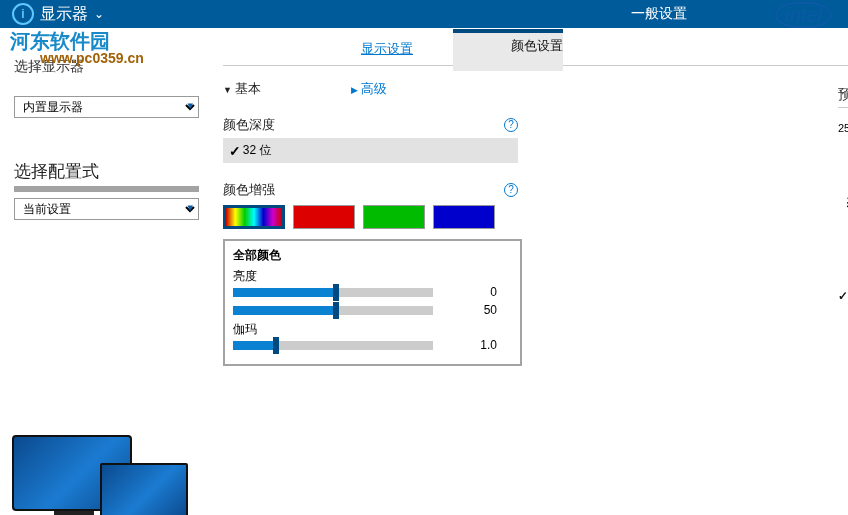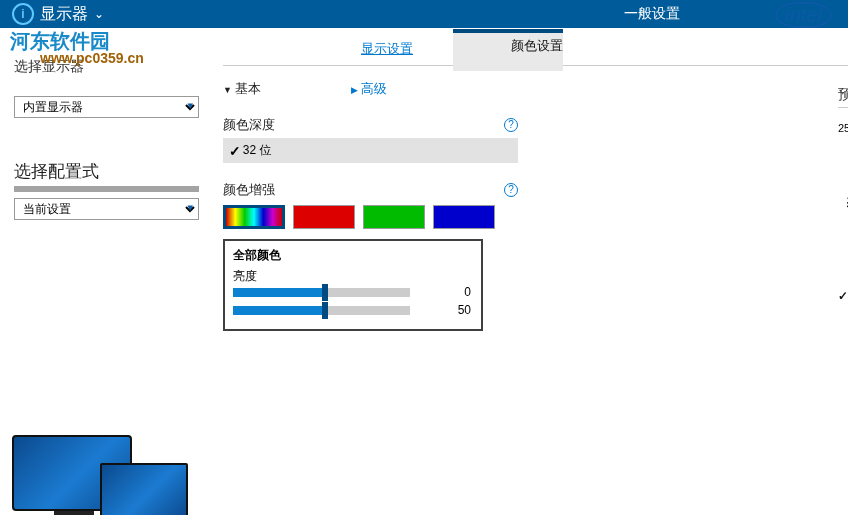--- a/index.html
+++ b/index.html
@@ -3,21 +3,21 @@
 <meta charset="utf-8">
 <style>
 * { box-sizing: border-box; margin: 0; padding: 0; font-family: "Microsoft YaHei", Arial, sans-serif; }
 body { width: 848px; height: 515px; background: #fff; overflow: hidden; position: relative; }
 
 .topbar { background: #005b9a; height: 28px; display: flex; align-items: center; color: #fff; padding: 0 12px; position: relative; }
 .topbar .brand-icon { width: 22px; height: 22px; border: 2px solid #5ec8ff; border-radius: 50%; display:flex; align-items:center; justify-content:center; margin-right: 6px; }
 .topbar .brand-icon span { color:#5ec8ff; font-size:12px; font-weight:bold; }
 .topbar .title { font-size: 16px; margin-right: 4px; }
 .topbar .chevron { font-size: 12px; margin-left: 2px; }
-.topbar .general { position: absolute; right: 168px; font-size: 14px; }
+.topbar .general { position: absolute; right: 161px; font-size: 14px; }
 .intel-logo { position: absolute; top: 4px; right: 16px; font-style: italic; font-family: Arial; font-size: 20px; color: #0a5aa5; z-index: 5; }
 .intel-logo .oval { border: 2px solid #0a5aa5; border-radius: 50% / 60%; padding: 0 8px; }
 
 .watermark { position: absolute; top: 28px; left: 10px; font-size: 20px; font-weight: bold; color: #1889c9; z-index: 4; letter-spacing: 0; }
 .watermark2 { position: absolute; top: 50px; left: 40px; font-size: 14px; color: #a16207; font-weight: bold; z-index: 4; }
 
 .main { display: flex; height: calc(100% - 28px); }
 .sidebar { width: 215px; padding: 12px 8px 0 14px; position: relative; }
 .sidebar .seclabel { font-size: 14px; color: #333; margin-top: 18px; margin-bottom: 20px; }
 .sidebar .seclabel2 { font-size: 17px; color: #222; margin-top: 42px; margin-bottom: 6px; border-bottom: 6px solid #a3a3a3; padding-bottom: 3px; }
@@ -54,21 +54,21 @@
 .depth-box .check { font-size: 14px; margin-right: 2px; font-weight:bold; }
 
 .swatch-row { display:flex; gap:8px; margin-top:6px; }
 .swatch { width: 62px; height: 24px; border: 1px solid #999; cursor:pointer; }
 .swatch.selected { border: 3px solid #004a80; }
 .rainbow { background: linear-gradient(90deg,#c00,#ff0,#0c0,#0ff,#00c,#c0c,#c00); }
 .red { background: #dd0000; }
 .green { background: #00bb00; }
 .blue { background: #0000cc; }
 
-.redbox { border: 2px solid #404040; margin-top: 10px; padding: 6px 10px 12px 8px; width: 260px; }
+.redbox { border: 2px solid #a3a3a3; margin-top: 10px; padding: 6px 10px 12px 8px; width: 299px; }
 .redbox .grp-title { font-size: 12px; font-weight: bold; margin-bottom: 4px; }
 .slider-row { margin-top: 4px; }
 .slider-row .lbl { font-size: 12px; }
 .slider-wrap { display:flex; align-items:center; }
 .track { width: 200px; height: 9px; background: #ccc; position: relative; }
 .fill { position:absolute; top:0; left:0; height:100%; background:#0b82d1; }
 .thumb { position:absolute; top:-4px; width:6px; height:17px; background:#004a80; }
 .val { font-size: 12px; margin-left: 34px; width: 30px; text-align:right; }
 
 .preview-title { font-size: 14px; color:#333; border-bottom:1px solid #ccc; padding-bottom:3px; margin-top: 20px; display:flex; }
@@ -169,20 +169,30 @@
           <div class="slider-row">
             <div class="slider-wrap">
               <div class="track">
                 <div class="fill" style="width:50%"></div>
                 <div class="thumb" style="left:50%"></div>
               </div>
               <span class="val">50</span>
             </div>
           </div>
 
+          <div class="slider-row">
+            <div class="lbl">伽玛</div>
+            <div class="slider-wrap">
+              <div class="track">
+                <div class="fill" style="width:20%"></div>
+                <div class="thumb" style="left:20%"></div>
+              </div>
+              <span class="val">1.0</span>
+            </div>
+          </div>
         </div>
       </div>
 
       <div class="rightcol">
         <div class="preview-title">
           <span>预览</span>
 
         </div>
         <div class="chart">
           <span class="ymax">255</span>

